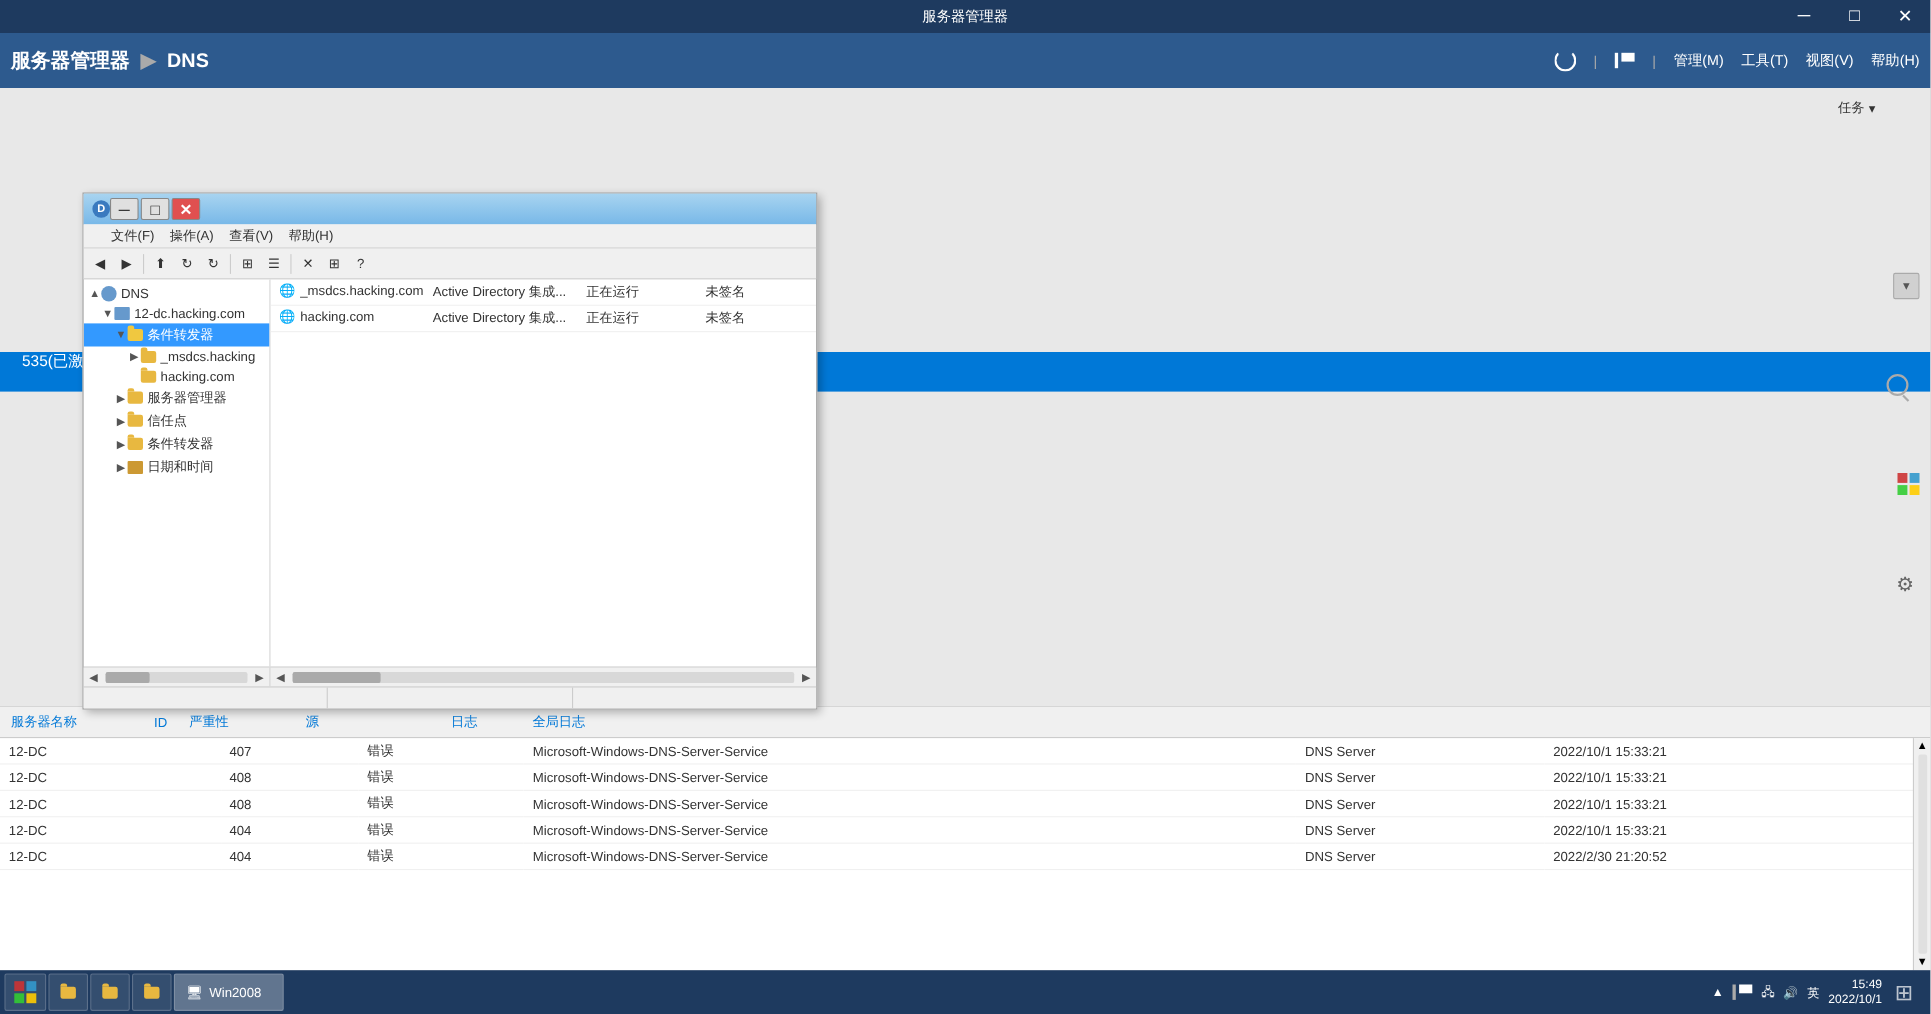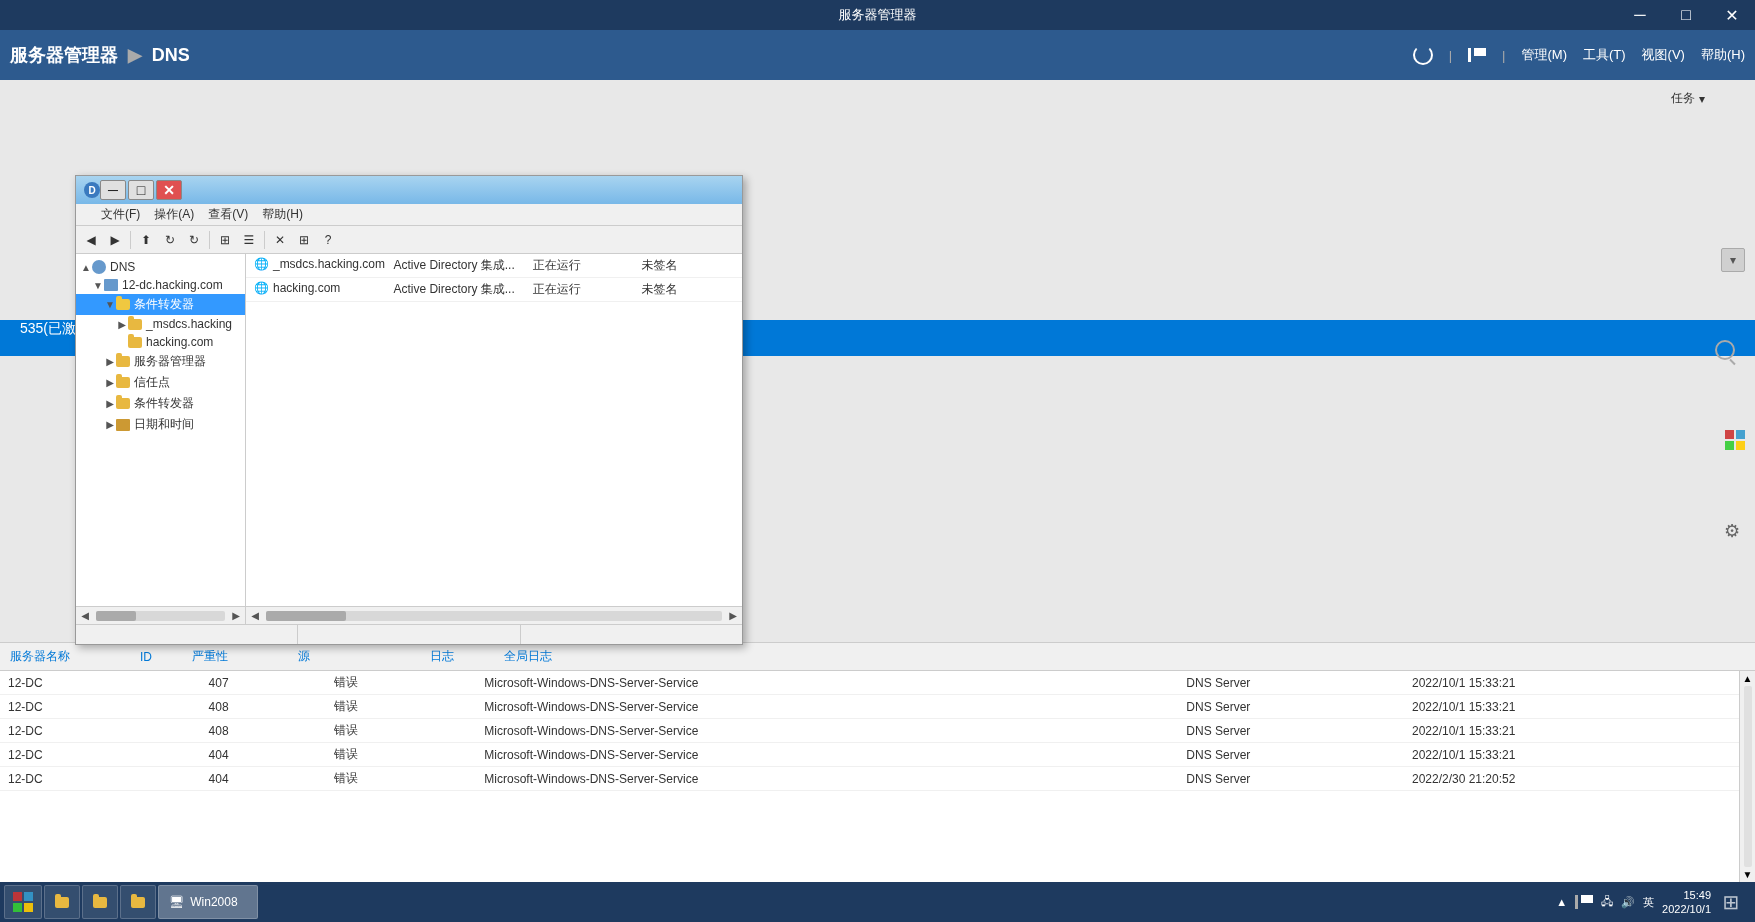--- a/index.html
+++ b/index.html
@@ -597,21 +597,21 @@
       <span>▾</span>
     </div>
 
     <div class="sm-scroll-btn" style="bottom: 230px;">▾</div>
 
     <div class="sm-log-area">
 
       <div class="sm-log-header">
         <span>服务器名称</span>
         <span style="margin-left: 50px;">ID</span>
-        <span style="margin-left: 20px;">严重性</span>
+        <span style="">严重性</span>
         <span style="margin-left: 50px;">源</span>
         <span style="margin-left: 100px;">日志</span>
         <span style="margin-left: 30px;">全局日志</span>
       </div>
 
       <table class="sm-log-table">
         <tbody id="log-tbody">
         <tr>
       <td style="padding:3px 8px; color:#333; min-width:80px;">12-DC</td>
       <td style="padding:3px 8px; color:#333; min-width:50px;">407</td>

